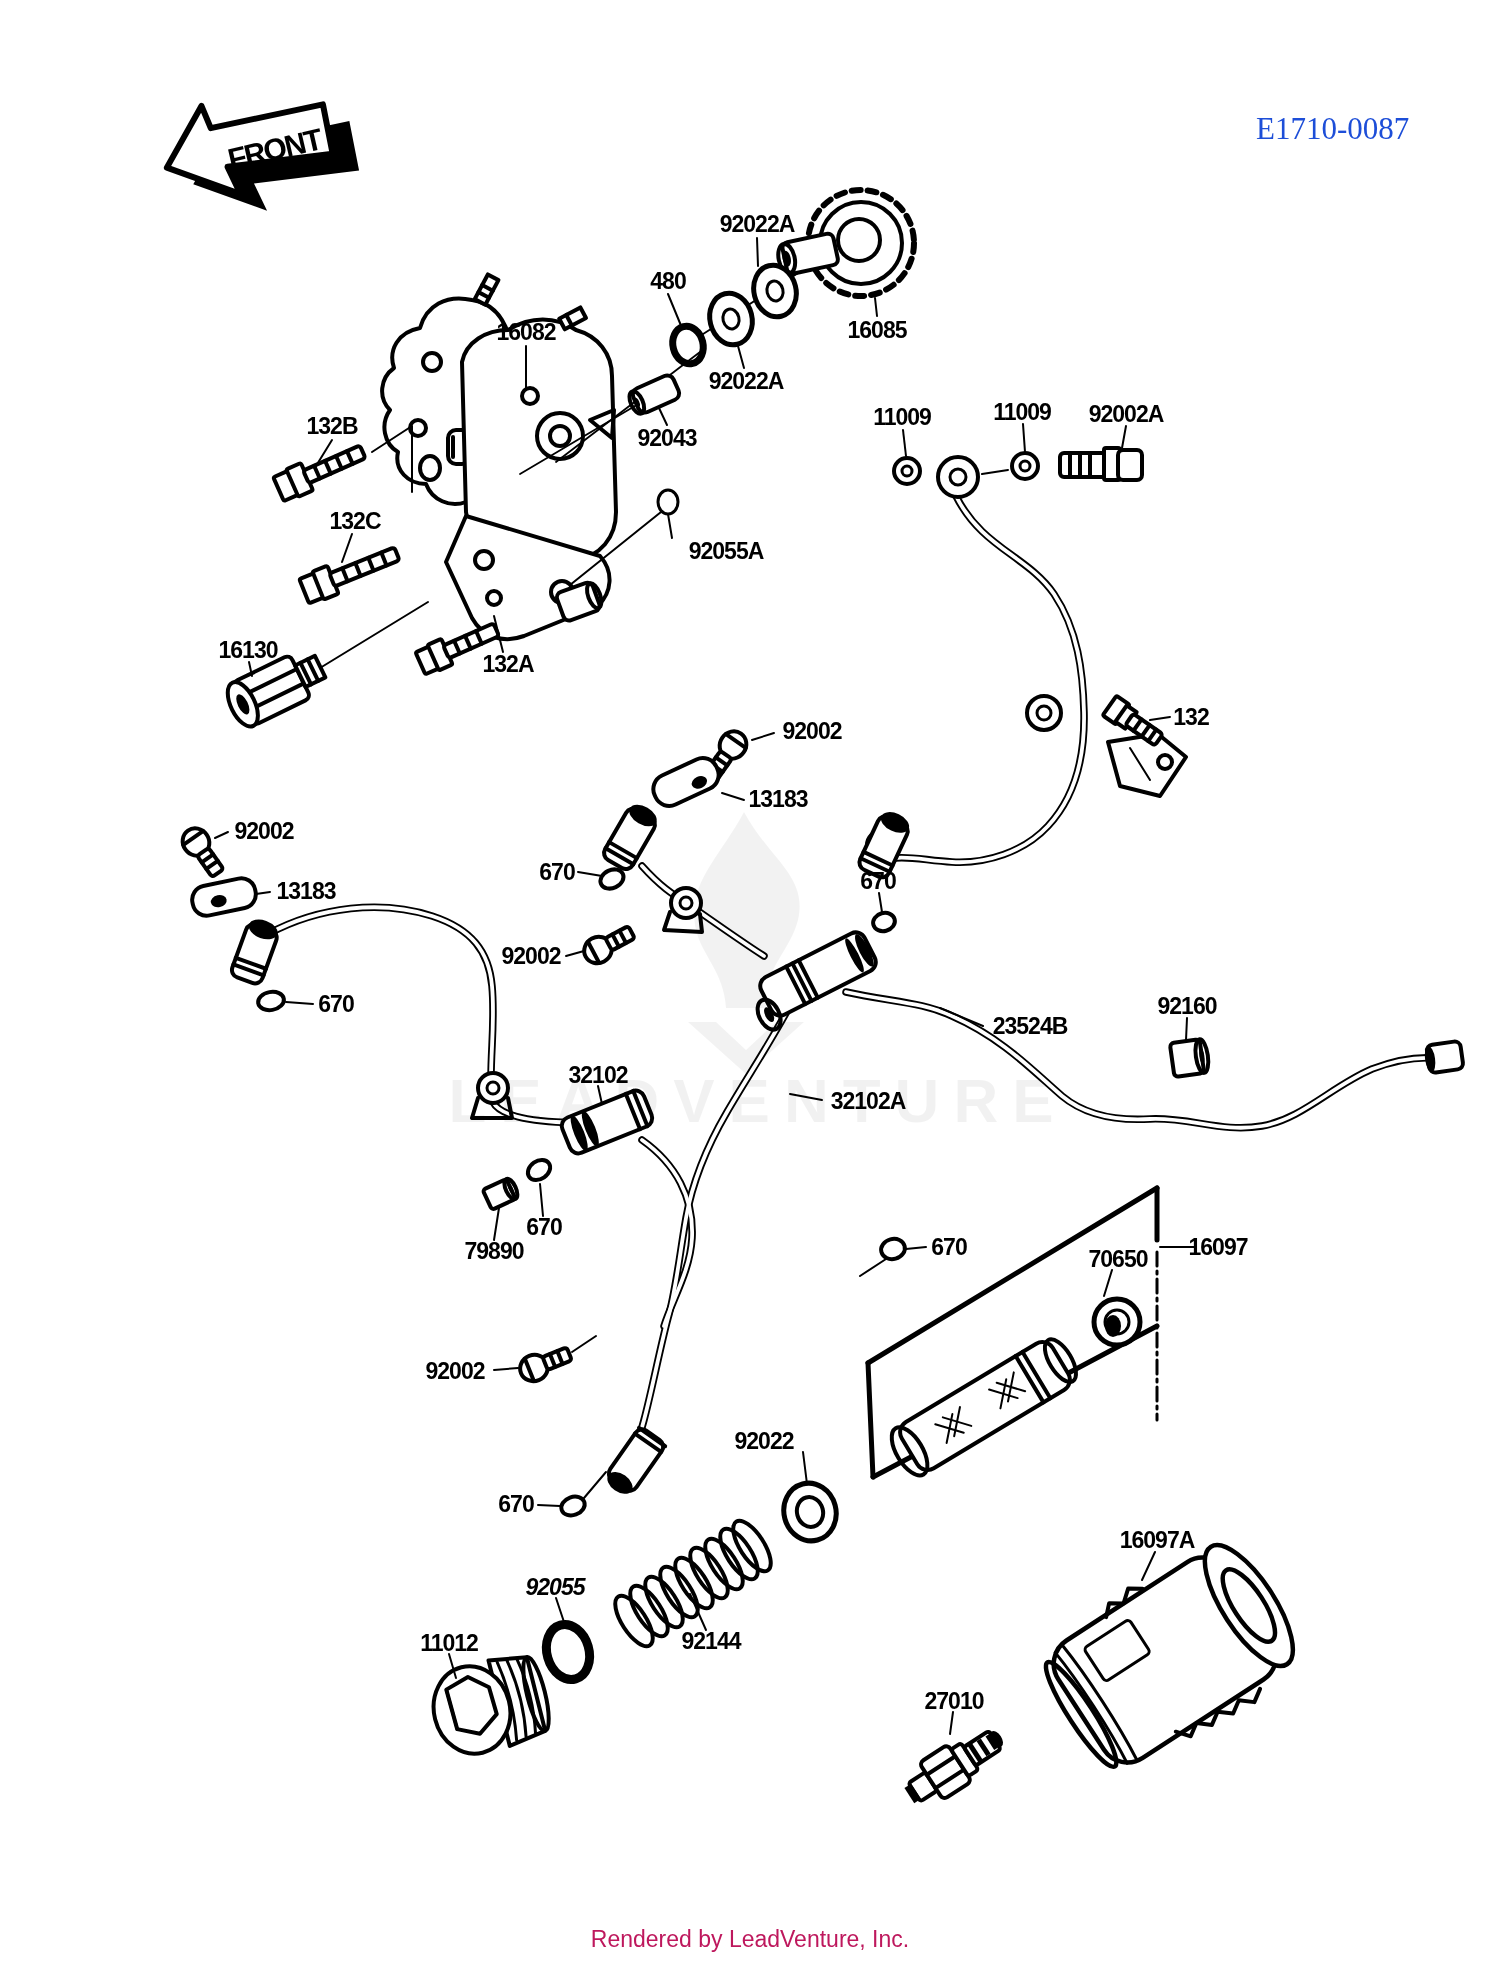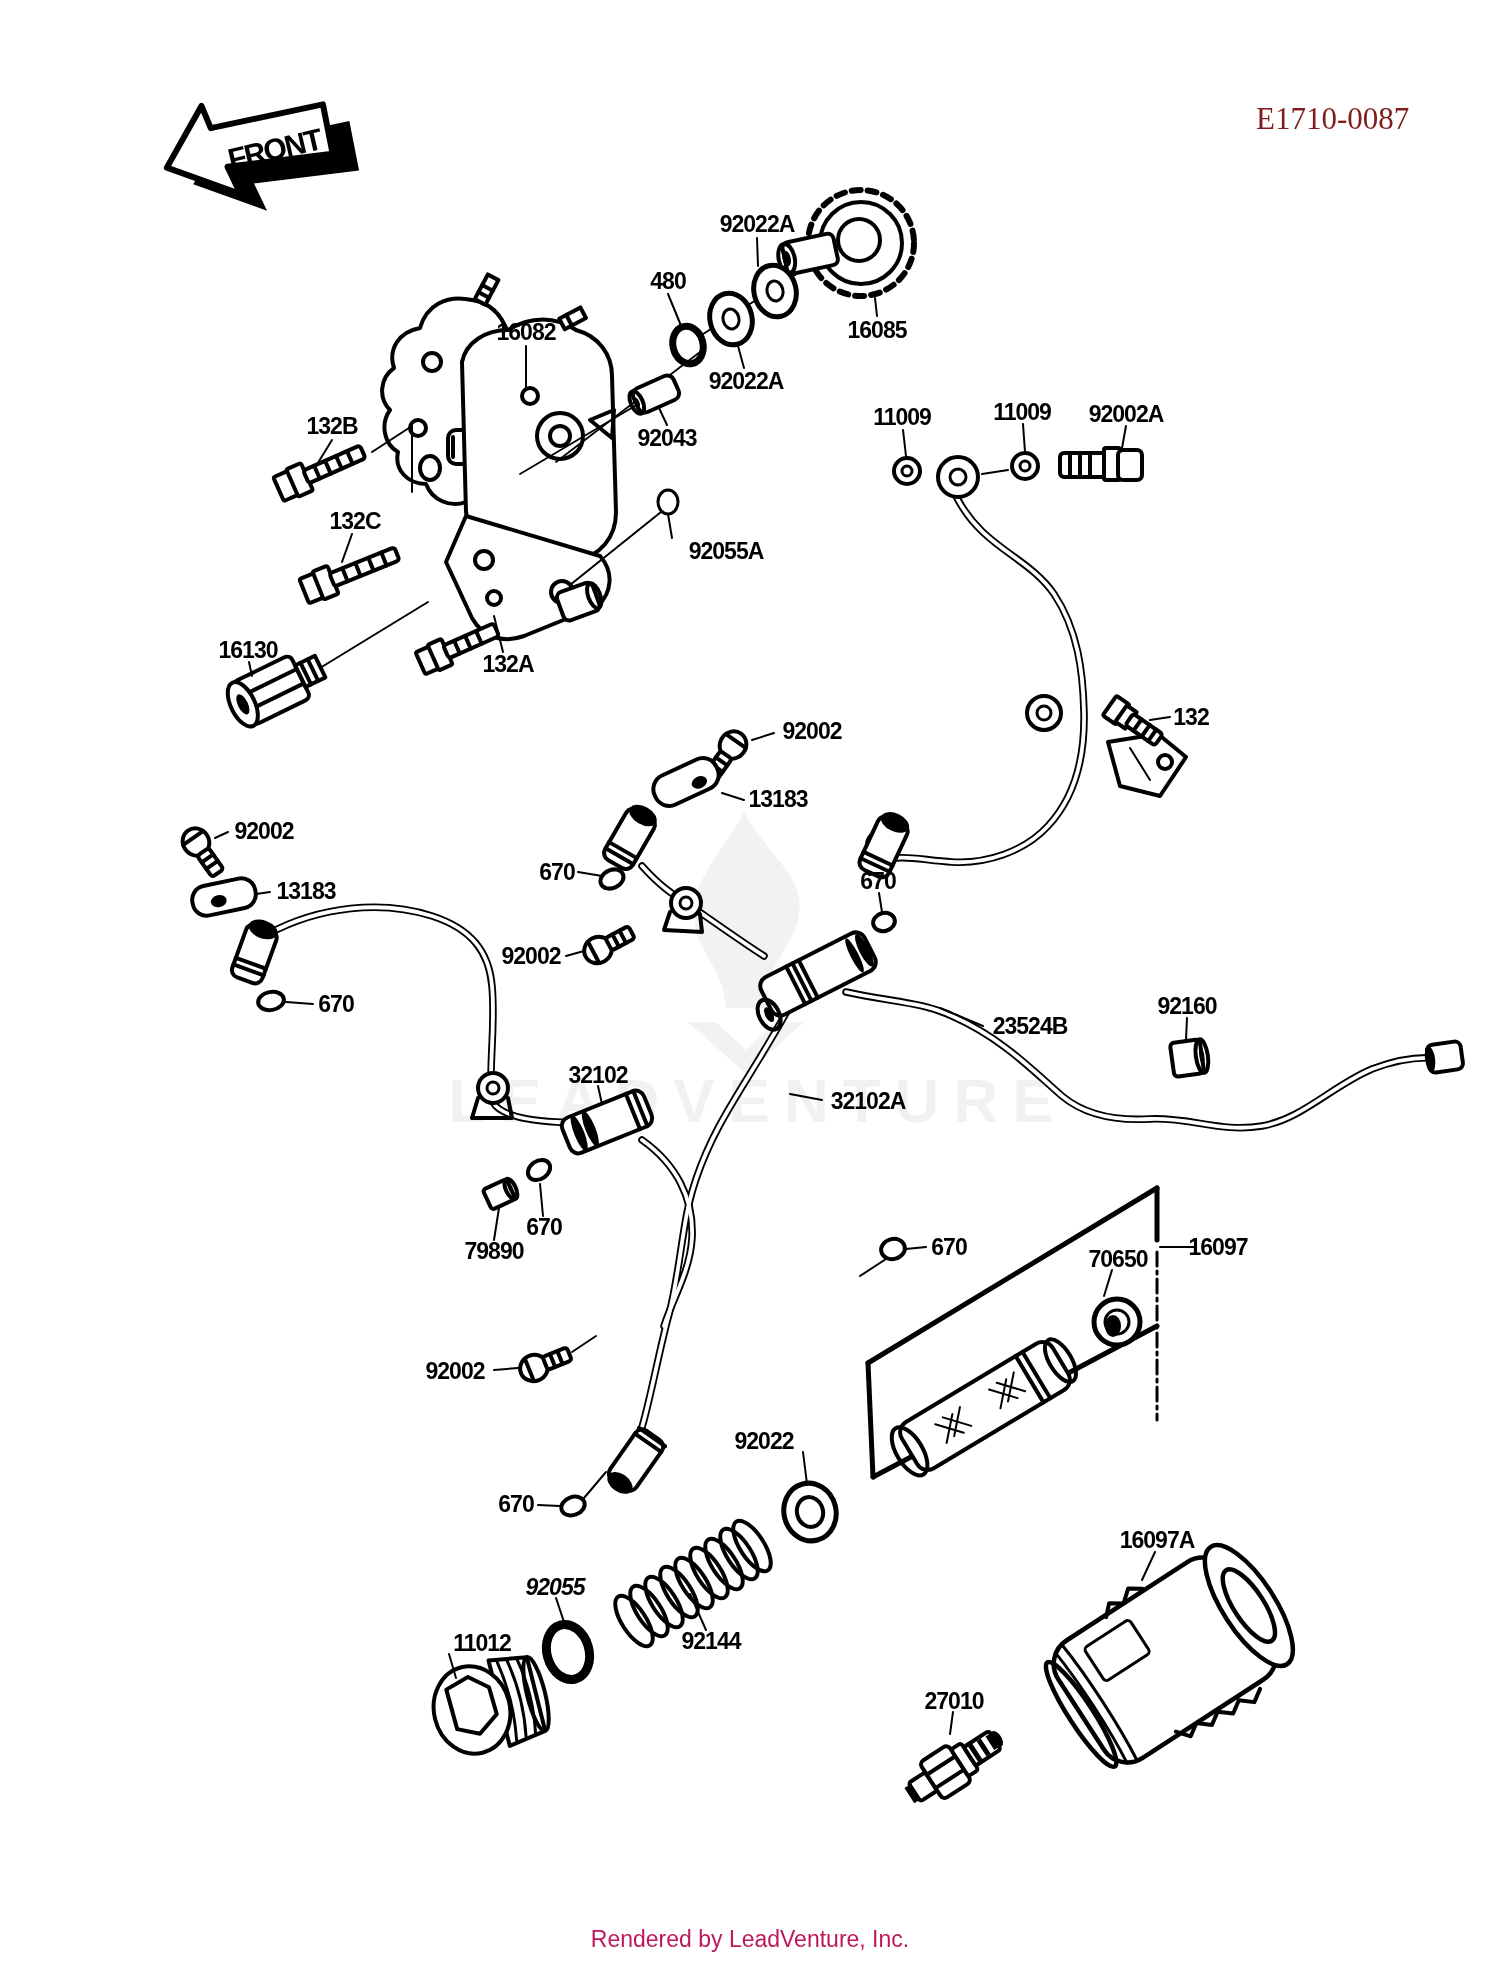--- a/index.html
+++ b/index.html
@@ -1,22 +1,22 @@
 <!DOCTYPE html>
 <html><head>
 <meta charset="utf-8">
 <style>
   html,body{margin:0;padding:0}
   body{width:1500px;height:1962px;position:relative;background:#fff;overflow:hidden}
   .stage{position:absolute;inset:0}
   svg.diagram{position:absolute;left:0;top:0}
   .part-label{position:absolute;font-family:"Liberation Sans",sans-serif;font-weight:bold;
     font-size:23px;letter-spacing:-1px;color:#000;transform:translate(-50%,-50%);white-space:nowrap}
-  .doc-code{position:absolute;left:1256px;top:101px;font-family:"Liberation Serif",serif;
-    font-size:31px;color:#7f1d1d}
+  .doc-code{position:absolute;left:1256px;top:111px;font-family:"Liberation Serif",serif;
+    font-size:31px;color:#1d4ed8}
   .footer-credit{position:absolute;left:750px;top:1926px;transform:translateX(-50%);
     font-family:"Liberation Sans",sans-serif;font-size:23px;color:#be185d}
   .watermark-text{position:absolute;left:758px;top:1100px;transform:translate(-50%,-50%);
     font-family:"Liberation Sans",sans-serif;font-weight:bold;font-size:62px;letter-spacing:14px;
     color:rgba(0,0,0,0.055);white-space:nowrap}
   .watermark-mark{position:absolute;left:648px;top:812px}
 </style>
 </head>
 <body>
 
@@ -480,18 +480,18 @@
       <div class="part-label" style="left: 544px; top: 1227px;">670</div>
       <div class="part-label" style="left: 494px; top: 1251px;">79890</div>
       <div class="part-label" style="left: 949px; top: 1247px;">670</div>
       <div class="part-label" style="left: 1218px; top: 1247px;">16097</div>
       <div class="part-label" style="left: 1118px; top: 1259px;">70650</div>
       <div class="part-label" style="left: 455px; top: 1371px;">92002</div>
       <div class="part-label" style="left: 516px; top: 1504px;">670</div>
       <div class="part-label" style="left: 764px; top: 1441px; text-align: center;">92022</div>
       <div class="part-label" style="left: 555px; top: 1587px; font-style: italic;">92055</div>
       <div class="part-label" style="left: 711px; top: 1641px;">92144</div>
-      <div class="part-label" style="left: 449px; top: 1643px; margin-left: 33px;">11012</div>
+      <div class="part-label" style="left: 449px; top: 1643px;">11012</div>
       <div class="part-label" style="left: 1157px; top: 1540px;">16097A</div>
       <div class="part-label" style="left: 954px; top: 1701px;">27010</div>
     </div>
   <div class="footer-credit">Rendered by LeadVenture, Inc.</div>
 </div>
 
 </body></html>

